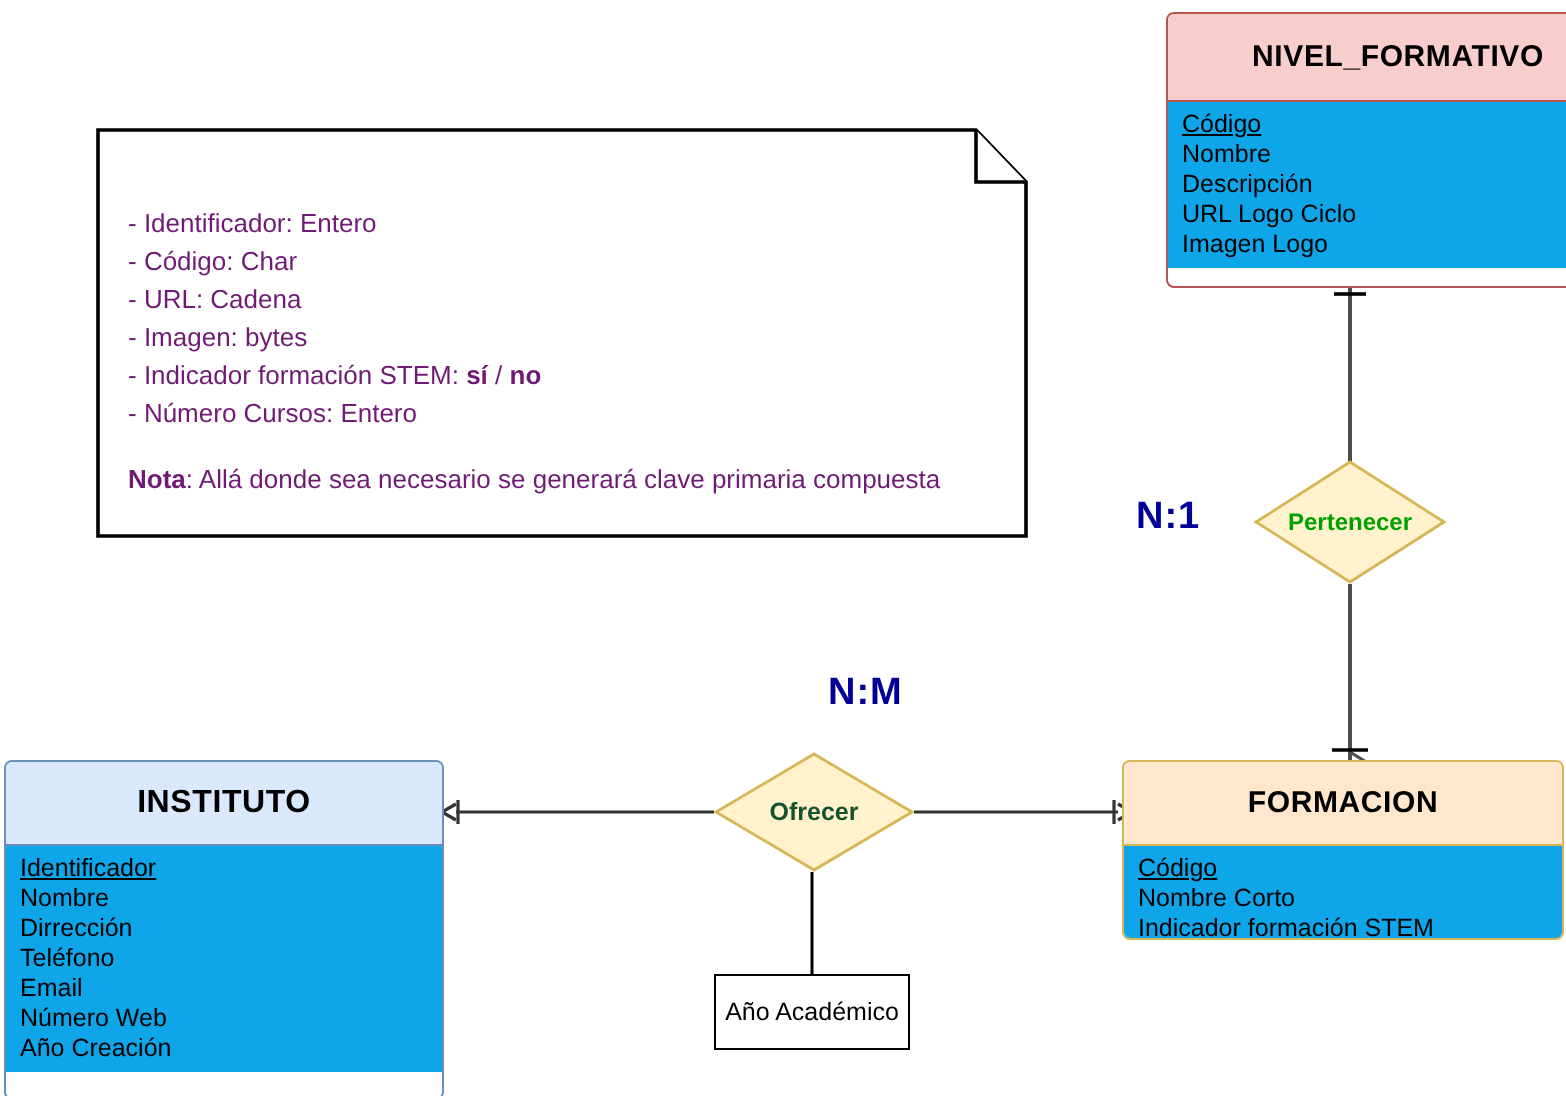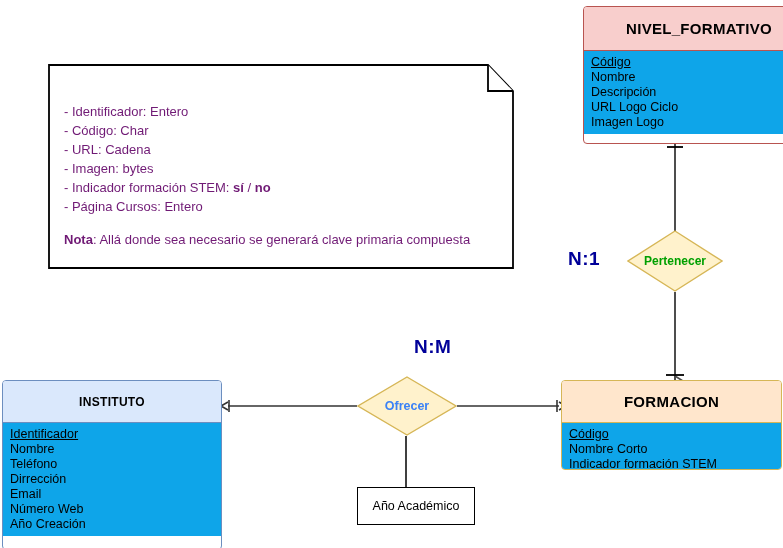--- a/index.html
+++ b/index.html
@@ -66,21 +66,21 @@
 
   
   #ent-instituto {
     left: 2px; top: 380px; width: 220px; height: 170px;
     border: 1.6px solid #6c8ebf;
   }
   #ent-instituto .entity-header {
     height: 42px;
     background: #dae8fc;
     border-bottom: 1.6px solid #6c8ebf;
-    font-size: 12px;
+    font-size: 16px;
   }
 
   
   #ent-formacion {
     left: 561px; top: 380px; width: 221px; height: 90px;
     border: 1.6px solid #d6b656;
   }
   #ent-formacion .entity-header {
     height: 42px;
     background: #ffe6cc;
@@ -119,40 +119,40 @@
     left: 0; top: 0;
   }
   .rel .rel-label {
     position: relative;
     font-size: 12.5px;
     font-weight: bold;
     z-index: 2;
     white-space: nowrap;
   }
   #rel-ofrecer { left: 357px; top: 376px; width: 100px; height: 60px; }
-  #rel-ofrecer .rel-label { color: #3b82f6; }
+  #rel-ofrecer .rel-label { color: #14532d; }
   #rel-pertenecer { left: 627px; top: 230px; width: 96px; height: 62px; }
   #rel-pertenecer .rel-label { color: #00a000; font-size: 12px; }
 
   
   .card {
     position: absolute;
     font-size: 19px;
     font-weight: bold;
     color: #000099;
     letter-spacing: 0.5px;
   }
   #card-nm { left: 379px; top: 336px; margin-left: 35px; }
   #card-n1 { left: 568px; top: 248px; }
 
   
   #attr-anio {
     position: absolute;
     left: 357px; top: 487px;
-    width: 118px; height: 38px;
+    width: 98px; height: 38px;
     box-sizing: border-box;
     border: 1.4px solid #000000;
     background: #ffffff;
     display: flex;
     align-items: center;
     justify-content: center;
     font-size: 12.5px;
     color: #000000;
   }
 
@@ -211,21 +211,21 @@
     <svg width="466" height="205" viewBox="0 0 466 205" xmlns="http://www.w3.org/2000/svg">
       <path d="M1,1 L440,1 L465,27 L465,204 L1,204 Z" fill="#ffffff" stroke="#000000" stroke-width="1.8"></path>
       <path d="M440,1 L440,27 L465,27" fill="#ffffff" stroke="#000000" stroke-width="1.8"></path>
     </svg>
     <div class="note-text">
       <div class="note-line">- Identificador: Entero</div>
       <div class="note-line">- Código: Char</div>
       <div class="note-line">- URL: Cadena</div>
       <div class="note-line">- Imagen: bytes</div>
       <div class="note-line"><span>- Indicador formación STEM: </span><span class="b">sí</span><span> / </span><span class="b">no</span></div>
-      <div class="note-line">- Página Cursos: Entero</div>
+      <div class="note-line">- Número Cursos: Entero</div>
       <div class="gap"></div>
       <div class="note-line"><span class="b">Nota</span><span>: Allá donde sea necesario se generará clave primaria compuesta</span></div>
     </div>
   </div>
 
   <div class="entity" id="ent-nivel">
     <div class="entity-header">NIVEL_FORMATIVO</div>
     <div class="entity-body">
       <div class="attr pk">Código</div>
       <div class="attr">Nombre</div>
@@ -233,22 +233,22 @@
       <div class="attr">URL Logo Ciclo</div>
       <div class="attr">Imagen Logo</div>
     </div>
   </div>
 
   <div class="entity" id="ent-instituto">
     <div class="entity-header">INSTITUTO</div>
     <div class="entity-body">
       <div class="attr pk">Identificador</div>
       <div class="attr">Nombre</div>
+      <div class="attr">Dirrección</div>
       <div class="attr">Teléfono</div>
-      <div class="attr">Dirrección</div>
       <div class="attr">Email</div>
       <div class="attr">Número Web</div>
       <div class="attr">Año Creación</div>
     </div>
   </div>
 
   <div class="entity" id="ent-formacion">
     <div class="entity-header">FORMACION</div>
     <div class="entity-body">
       <div class="attr pk">Código</div>

